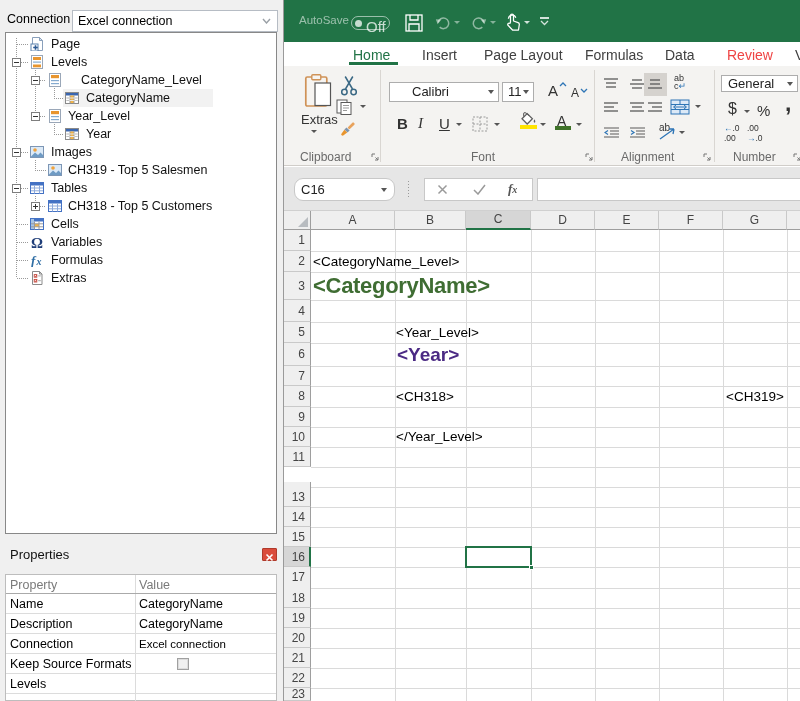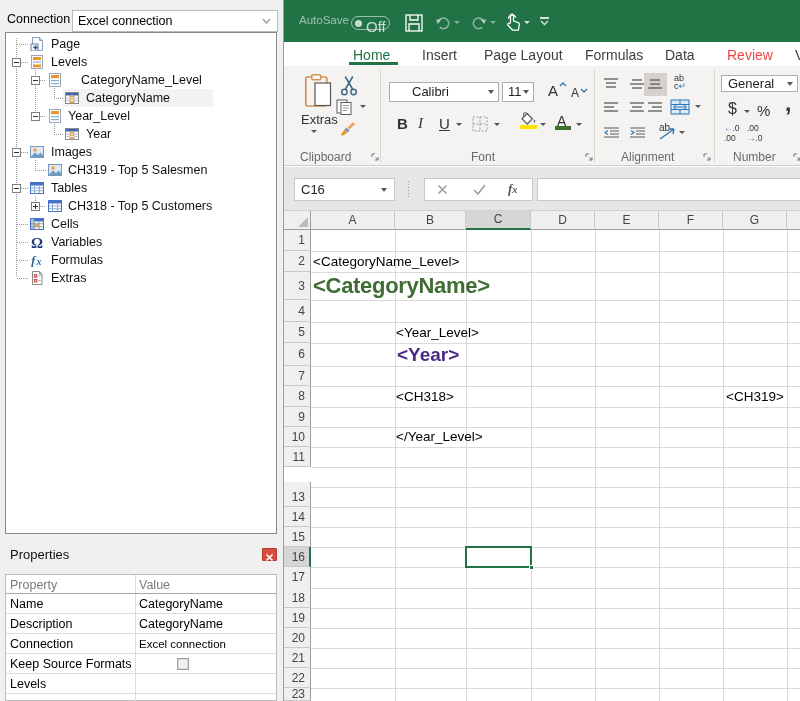--- a/index.html
+++ b/index.html
@@ -380,21 +380,21 @@
 <div class="abs" style="left:473px;top:36px;font-size:15px;color:#333;">%</div>
 <div class="abs" style="left:501px;top:24px;font-size:23px;font-weight:bold;color:#333;">,</div>
 <div class="abs" style="left:440px;top:57px;font-size:8.5px;color:#333;"><span style="color:#2e75b6;">←</span>.0<br>.00</div>
 <div class="abs" style="left:463px;top:57px;font-size:8.5px;color:#333;">.00<br><span style="color:#2e75b6;">→</span>.0</div>
 <div class="glabel" style="left:449px;">Number</div>
 <svg class="launch" style="left:508px;top:86px;" viewBox="0 0 10 10">
         <path d="M2 2 h3 M2 2 v3 M8 8 h-3 M8 8 v-3 M5.5 5.5 L8 8" stroke="#777" fill="none"></path>
       </svg>
 </div>
 <div id="fbar">
-<div class="fbox" style="left:10px;width:101px;">
+<div class="fbox" style="left:10px;width:101px;border-radius:9px;">
         <div class="abs" style="left:6px;top:3px;font-size:13px;color:#222;">C16</div>
         <div class="carrow" style="right:7px;"></div>
       </div>
 <div class="abs" style="left:124px;top:14px;width:1px;height:16px;background-image:linear-gradient(#9a9a9a 40%, transparent 40%);background-size:1px 3px;"></div>
 <div class="fbox" style="left:140px;width:109px;">
         <svg class="abs" style="left:12px;top:5px;" width="11" height="11" viewBox="0 0 11 11">
           <path d="M1.5 1.5 L9.5 9.5 M9.5 1.5 L1.5 9.5" stroke="#9a9a9a" stroke-width="1.5"></path>
         </svg>
         <svg class="abs" style="left:48px;top:5px;" width="13" height="11" viewBox="0 0 13 11">
           <path d="M1 6 L5 10 L12 1" stroke="#9a9a9a" stroke-width="1.5" fill="none"></path>

